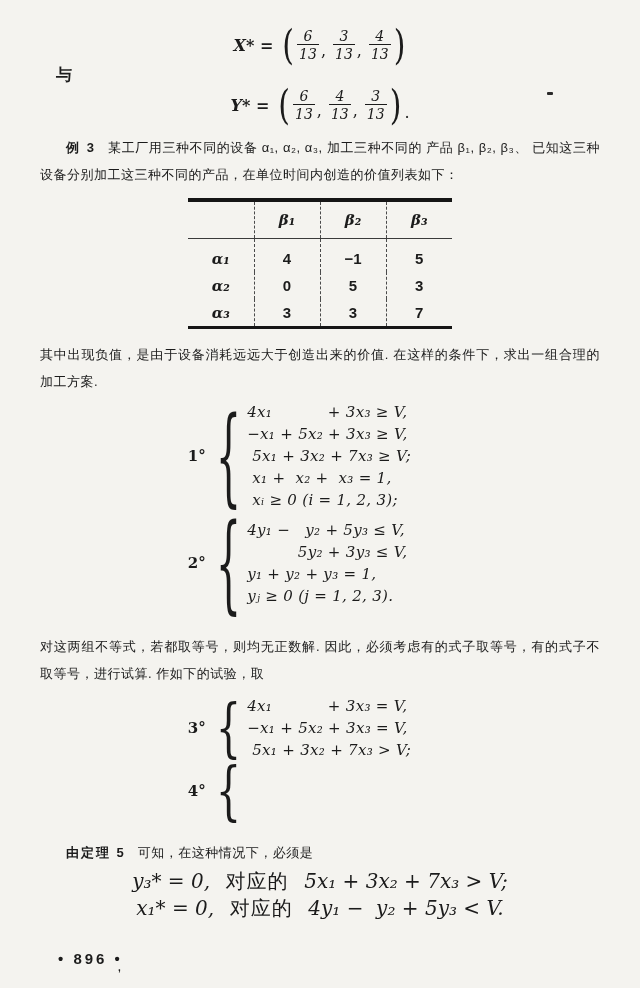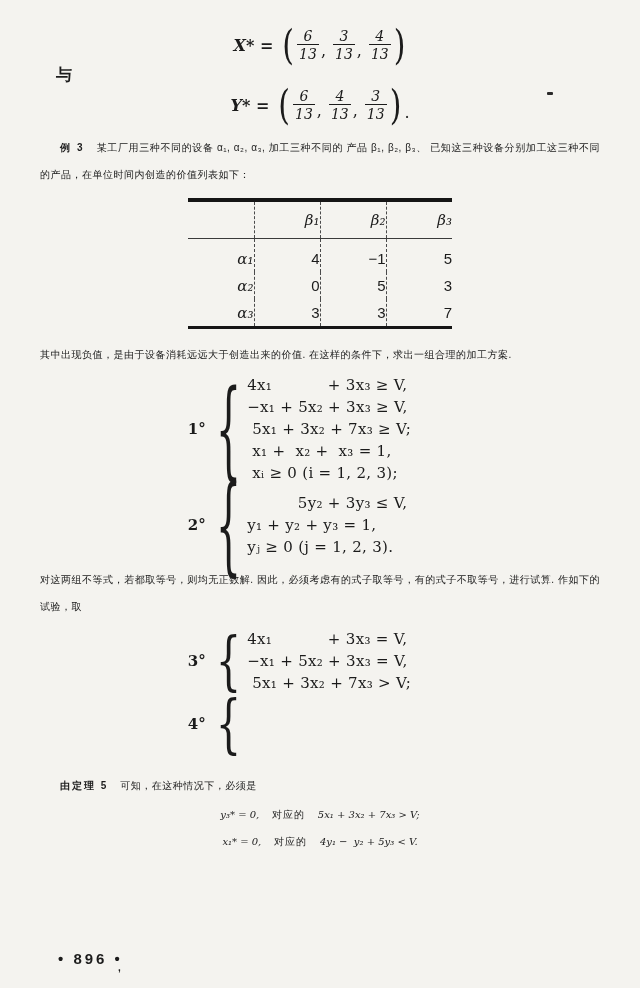--- a/index.html
+++ b/index.html
@@ -8,21 +8,21 @@
     position: relative;
     width: 640px; height: 988px;
     margin: 0 auto;
     background: #f4f3ef;
     color: #1b1b1b;
     overflow: hidden;
   }
   
   .para {
     margin: 0 40px;
-    font-size: 10px;
+    font-size: 13px;
     line-height: 27px;
     text-align: justify;
     letter-spacing: 0.5px;
   }
   .indent { text-indent: 2em; }
   .lead { font-weight: bold; margin-right: 12px; letter-spacing: 2px; }
   
   .formula-row {
     display: flex; align-items: center; justify-content: center;
     font-family: "DejaVu Serif", serif;
@@ -44,45 +44,45 @@
     margin: 2px 0 0 56px; font-size: 16px; font-weight: bold; line-height: 22px;
   }
   
   .vtable-wrap { width: 264px; margin: 10px auto 0 auto; }
   table.vtable {
     border-collapse: collapse; table-layout: fixed; width: 100%;
     border-top: 4px solid #151515; border-bottom: 3px solid #151515;
     font-size: 15px;
   }
   table.vtable th, table.vtable td {
-    text-align: right; padding: 0; height: 27px; font-weight: normal;
+    text-align: center; padding: 0; height: 27px; font-weight: bold;
   }
   table.vtable thead th { height: 36px; border-bottom: 1px solid #3a3a3a; }
   table.vtable th + th, table.vtable td + td { border-left: 1px dashed #4a4a4a; }
   table.vtable tbody tr:first-child td { padding-top: 6px; }
   .greek { font-family: "DejaVu Serif", serif; font-style: italic; }
   
   .sys {
     display: flex; align-items: center; justify-content: center;
     font-family: "DejaVu Serif", serif; font-size: 15px;
   }
   .sys .syslabel { font-weight: bold; margin-right: 10px; }
   .sys .brace {
     display: inline-block; font-size: 40px; line-height: 1; font-weight: 300;
     margin-right: 6px;
   }
   .brace5 { transform: scaleY(2.65); }
   .brace3 { transform: scaleY(1.60); }
   .sys .eqlines { min-width: 205px; }
   .eq-line {
-    white-space: pre; line-height: 22px; letter-spacing: 0.3px;
+    white-space: pre; font-style: italic; line-height: 22px; letter-spacing: 0.3px;
   }
   
   .result-line {
-    text-align: center; font-size: 10px; line-height: 27px;
+    text-align: center; font-size: 20px; line-height: 27px;
   }
   .result-line .math {
     font-family: "DejaVu Serif", serif; font-style: italic; white-space: pre;
   }
   .result-line .cjk { margin: 0 10px; letter-spacing: 1px; }
   
   .footer {
     position: absolute; left: 58px; top: 950px;
     font-size: 15px; font-weight: bold; letter-spacing: 3px;
   }
@@ -192,27 +192,28 @@
       <div class="eq-line"> 5x₁ + 3x₂ + 7x₃ ≥ V;</div>
       <div class="eq-line"> x₁ +  x₂ +  x₃ = 1,</div>
       <div class="eq-line"> xᵢ ≥ 0 (i = 1, 2, 3);</div>
     </div>
   </div>
 
   <div class="sys" style="margin-top:8px">
     <span class="syslabel">2°</span>
     <span class="brace brace5">{</span>
     <div class="eqlines">
+      <div class="eq-line">4y₁ −   y₂ + 5y₃ ≤ V,</div>
       <div class="eq-line">          5y₂ + 3y₃ ≤ V,</div>
       <div class="eq-line">y₁ + y₂ + y₃ = 1,</div>
       <div class="eq-line">yⱼ ≥ 0 (j = 1, 2, 3).</div>
     </div>
   </div>
 
-  <p class="para" style="margin-top:8px">对这两组不等式，若都取等号，则均无正数解. 因此，必须考虑有的式子取等号，有的式子不取等号，进行试算. 作如下的试验，取</p>
+  <p class="para" style="margin-top:26px">对这两组不等式，若都取等号，则均无正数解. 因此，必须考虑有的式子取等号，有的式子不取等号，进行试算. 作如下的试验，取</p>
 
   <div class="sys" style="margin-top:8px">
     <span class="syslabel">3°</span>
     <span class="brace brace3">{</span>
     <div class="eqlines">
       <div class="eq-line">4x₁           + 3x₃ = V,</div>
       <div class="eq-line">−x₁ + 5x₂ + 3x₃ = V,</div>
       <div class="eq-line"> 5x₁ + 3x₂ + 7x₃ &gt; V;</div>
     </div>
   </div>

